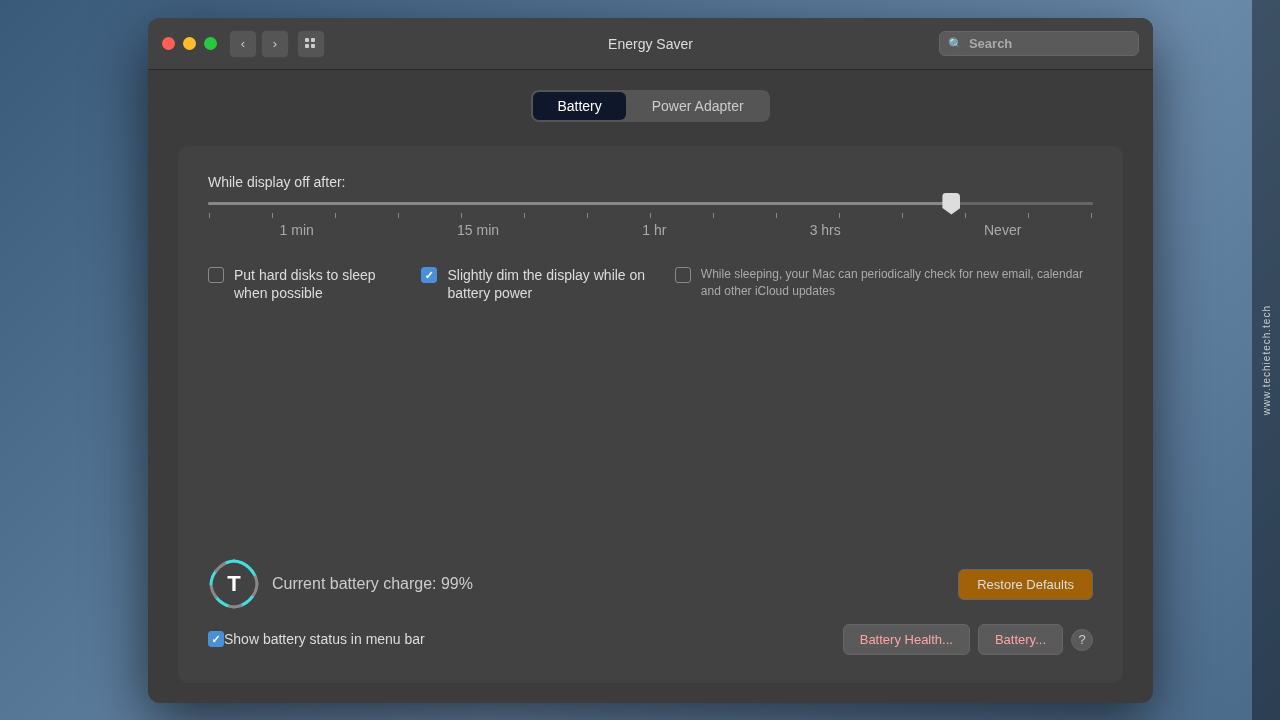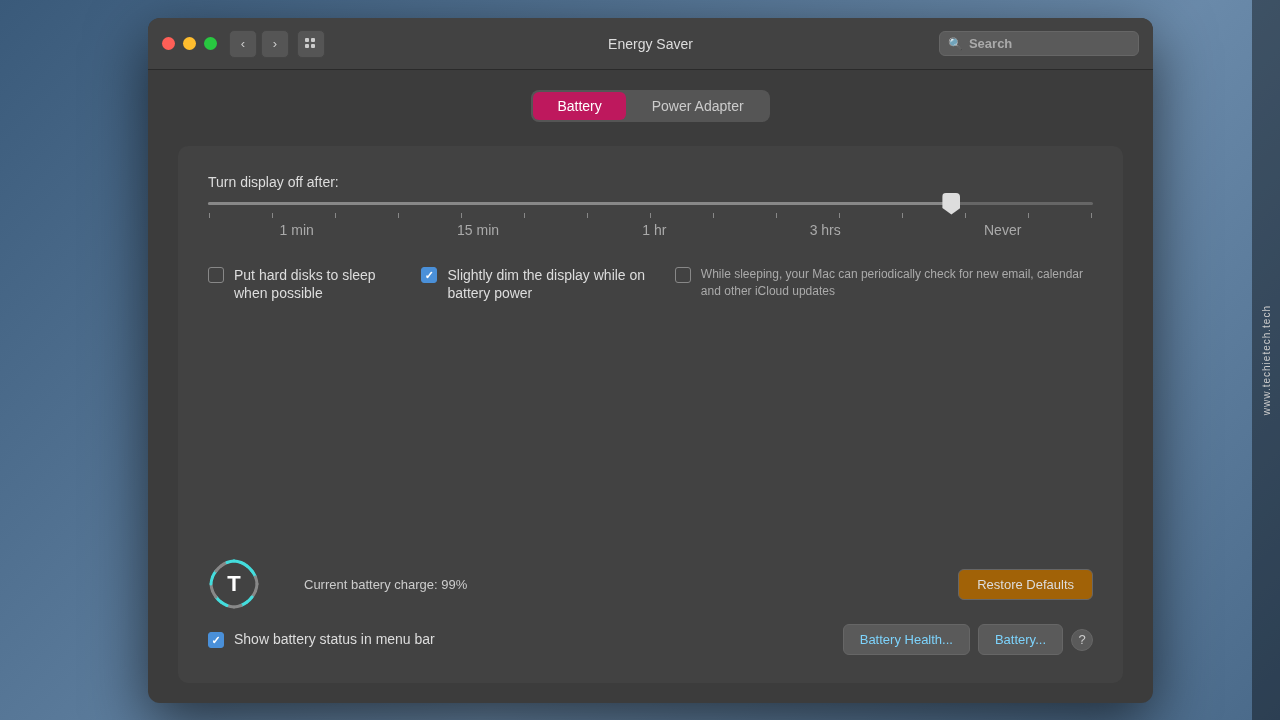--- a/index.html
+++ b/index.html
@@ -180,21 +180,21 @@
     .tab {
       padding: 6px 24px;
       border-radius: 6px;
       font-size: 14px;
       font-weight: 500;
       cursor: pointer;
       color: #ccc;
     }
 
     .tab.active {
-      background: #be185d;
+      background: #0f172a;
       color: white;
     }
 
     .settings-panel {
       background: #424242;
       border-radius: 10px;
       padding: 28px 30px;
       flex: 1;
       display: flex;
       flex-direction: column;
@@ -338,56 +338,54 @@
     .logo-t {
       color: white;
       font-size: 22px;
       font-weight: bold;
       z-index: 2;
       position: relative;
     }
 
     .battery-charge {
       color: #ccc;
-      font-size: 13px;
-      margin-left: 32px;
+      font-size: 16px;
     }
 
     .restore-btn {
       background: #a16207;
       border: 1px solid #666;
       color: #ddd;
       padding: 7px 18px;
       border-radius: 6px;
       font-size: 13px;
       cursor: pointer;
     }
 
     .bottom-row {
       display: flex;
       align-items: center;
       justify-content: space-between;
     }
 
     .show-battery-row {
       display: flex;
-      align-items: center;
-      gap: 10px;
+      align-items: flex-start;
     }
 
     .bottom-buttons {
       display: flex;
       gap: 8px;
       align-items: center;
     }
 
     .action-btn {
       background: #5a5a5a;
       border: 1px solid #666;
-      color: #7dd3fc;
+      color: #fca5a5;
       padding: 7px 16px;
       border-radius: 6px;
       font-size: 13px;
       cursor: pointer;
     }
 
     .help-btn {
       width: 22px;
       height: 22px;
       border-radius: 50%;
@@ -465,21 +463,21 @@
     <div class="tabs">
       <div class="tab-group">
         <div class="tab active">Battery</div>
         <div class="tab">Power Adapter</div>
       </div>
     </div>
 
     <div class="settings-panel">
 
       <div class="slider-section">
-        <div class="slider-label">Turn display off after:</div>
+        <div class="slider-label">While display off after:</div>
 
         <div class="slider-container">
           <div class="slider-track">
             <div class="slider-fill"></div>
             <div class="slider-thumb"></div>
           </div>
         </div>
 
         <div class="ticks-row">
           <span class="tick"></span>

